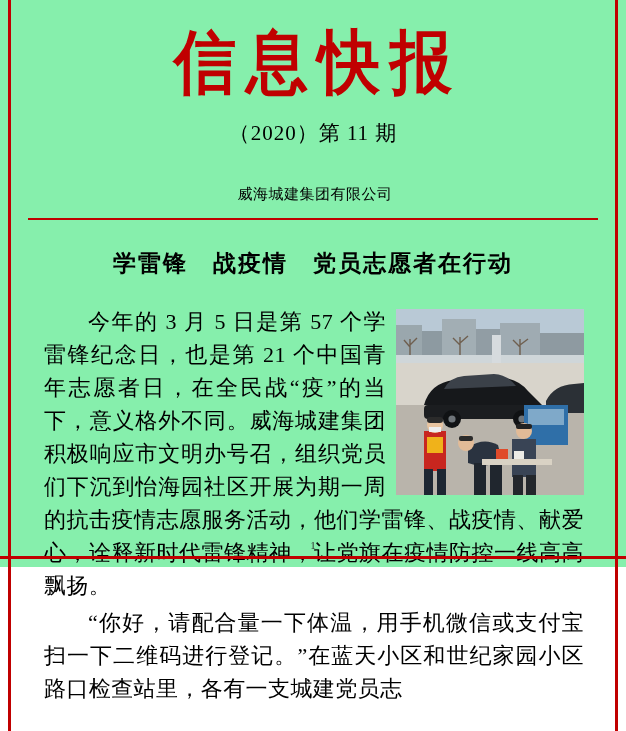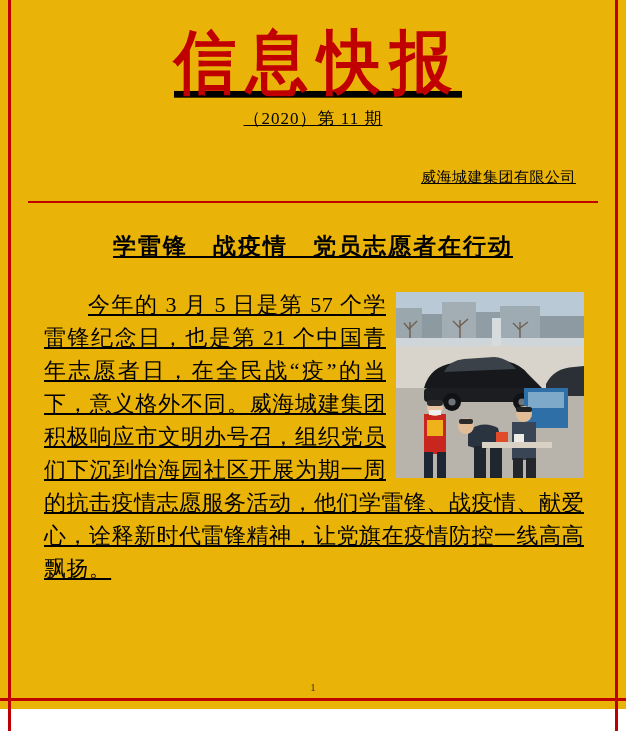--- a/index.html
+++ b/index.html
@@ -11,56 +11,55 @@
     width: 626px;
     height: 731px;
     font-family: "Liberation Serif", "DejaVu Serif", serif;
     color: #000;
     position: relative;
     overflow: hidden;
   }
   .page {
     position: relative;
     width: 626px;
-    height: 709px;
-    background: #eab308;
+    height: 567px;
+    background: #86efac;
     box-sizing: border-box;
-    text-decoration: underline;
   }
 
   
   .masthead {
     text-align: center;
     padding-top: 26px;
   }
   .masthead-title {
     color: #c00000;
     font-family: "DejaVu Serif", "Liberation Serif", serif;
     font-weight: bold;
     font-size: 62px;
     letter-spacing: 10px;
     line-height: 1.05;
     text-indent: 10px;
     transform: scaleY(1.12);
     transform-origin: center top;
   }
   .issue-line {
-    margin-top: 16px;
-    font-size: 17px;
+    margin-top: 28px;
+    font-size: 21px;
     letter-spacing: 1px;
     color: #000;
     font-family: "Liberation Serif", serif;
   }
 
   
   .meta-row {
     margin-top: 38px;
-    padding: 0 50px 0 38px;
+    padding: 0 34px 0 38px;
     display: flex;
-    justify-content: flex-end;
+    justify-content: center;
     align-items: flex-end;
     font-size: 15px;
     letter-spacing: 0.5px;
     gap: 48px;
   }
   .meta-left { white-space: nowrap; }
   .meta-right { white-space: nowrap; }
 
   .rule {
     margin: 14px 28px 0 28px;
@@ -232,17 +231,18 @@
           <rect x="130" y="166" width="10" height="20" fill="#23272c"></rect>
         </g>
 
         <rect x="86" y="150" width="70" height="6" fill="#d9d2c4"></rect>
         <rect x="100" y="140" width="12" height="10" fill="#e04b2a"></rect>
         <rect x="118" y="142" width="10" height="8" fill="#ecebe6"></rect>
       </svg>
     </div>
 
     <p class="para indent">今年的 3 月 5 日是第 57 个学雷锋纪念日，也是第 21 个中国青年志愿者日，在全民战“疫”的当下，意义格外不同。威海城建集团积极响应市文明办号召，组织党员们下沉到怡海园社区开展为期一周的抗击疫情志愿服务活动，他们学雷锋、战疫情、献爱心，诠释新时代雷锋精神，让党旗在疫情防控一线高高飘扬。</p>
+    <p class="para indent">“你好，请配合量一下体温，用手机微信或支付宝扫一下二维码进行登记。”在蓝天小区和世纪家园小区路口检查站里，各有一支城建党员志</p>
   </div>
 
   <div class="page-number">1</div>
   <div class="footer-rule"></div>
 </div>
 
 </body></html>

